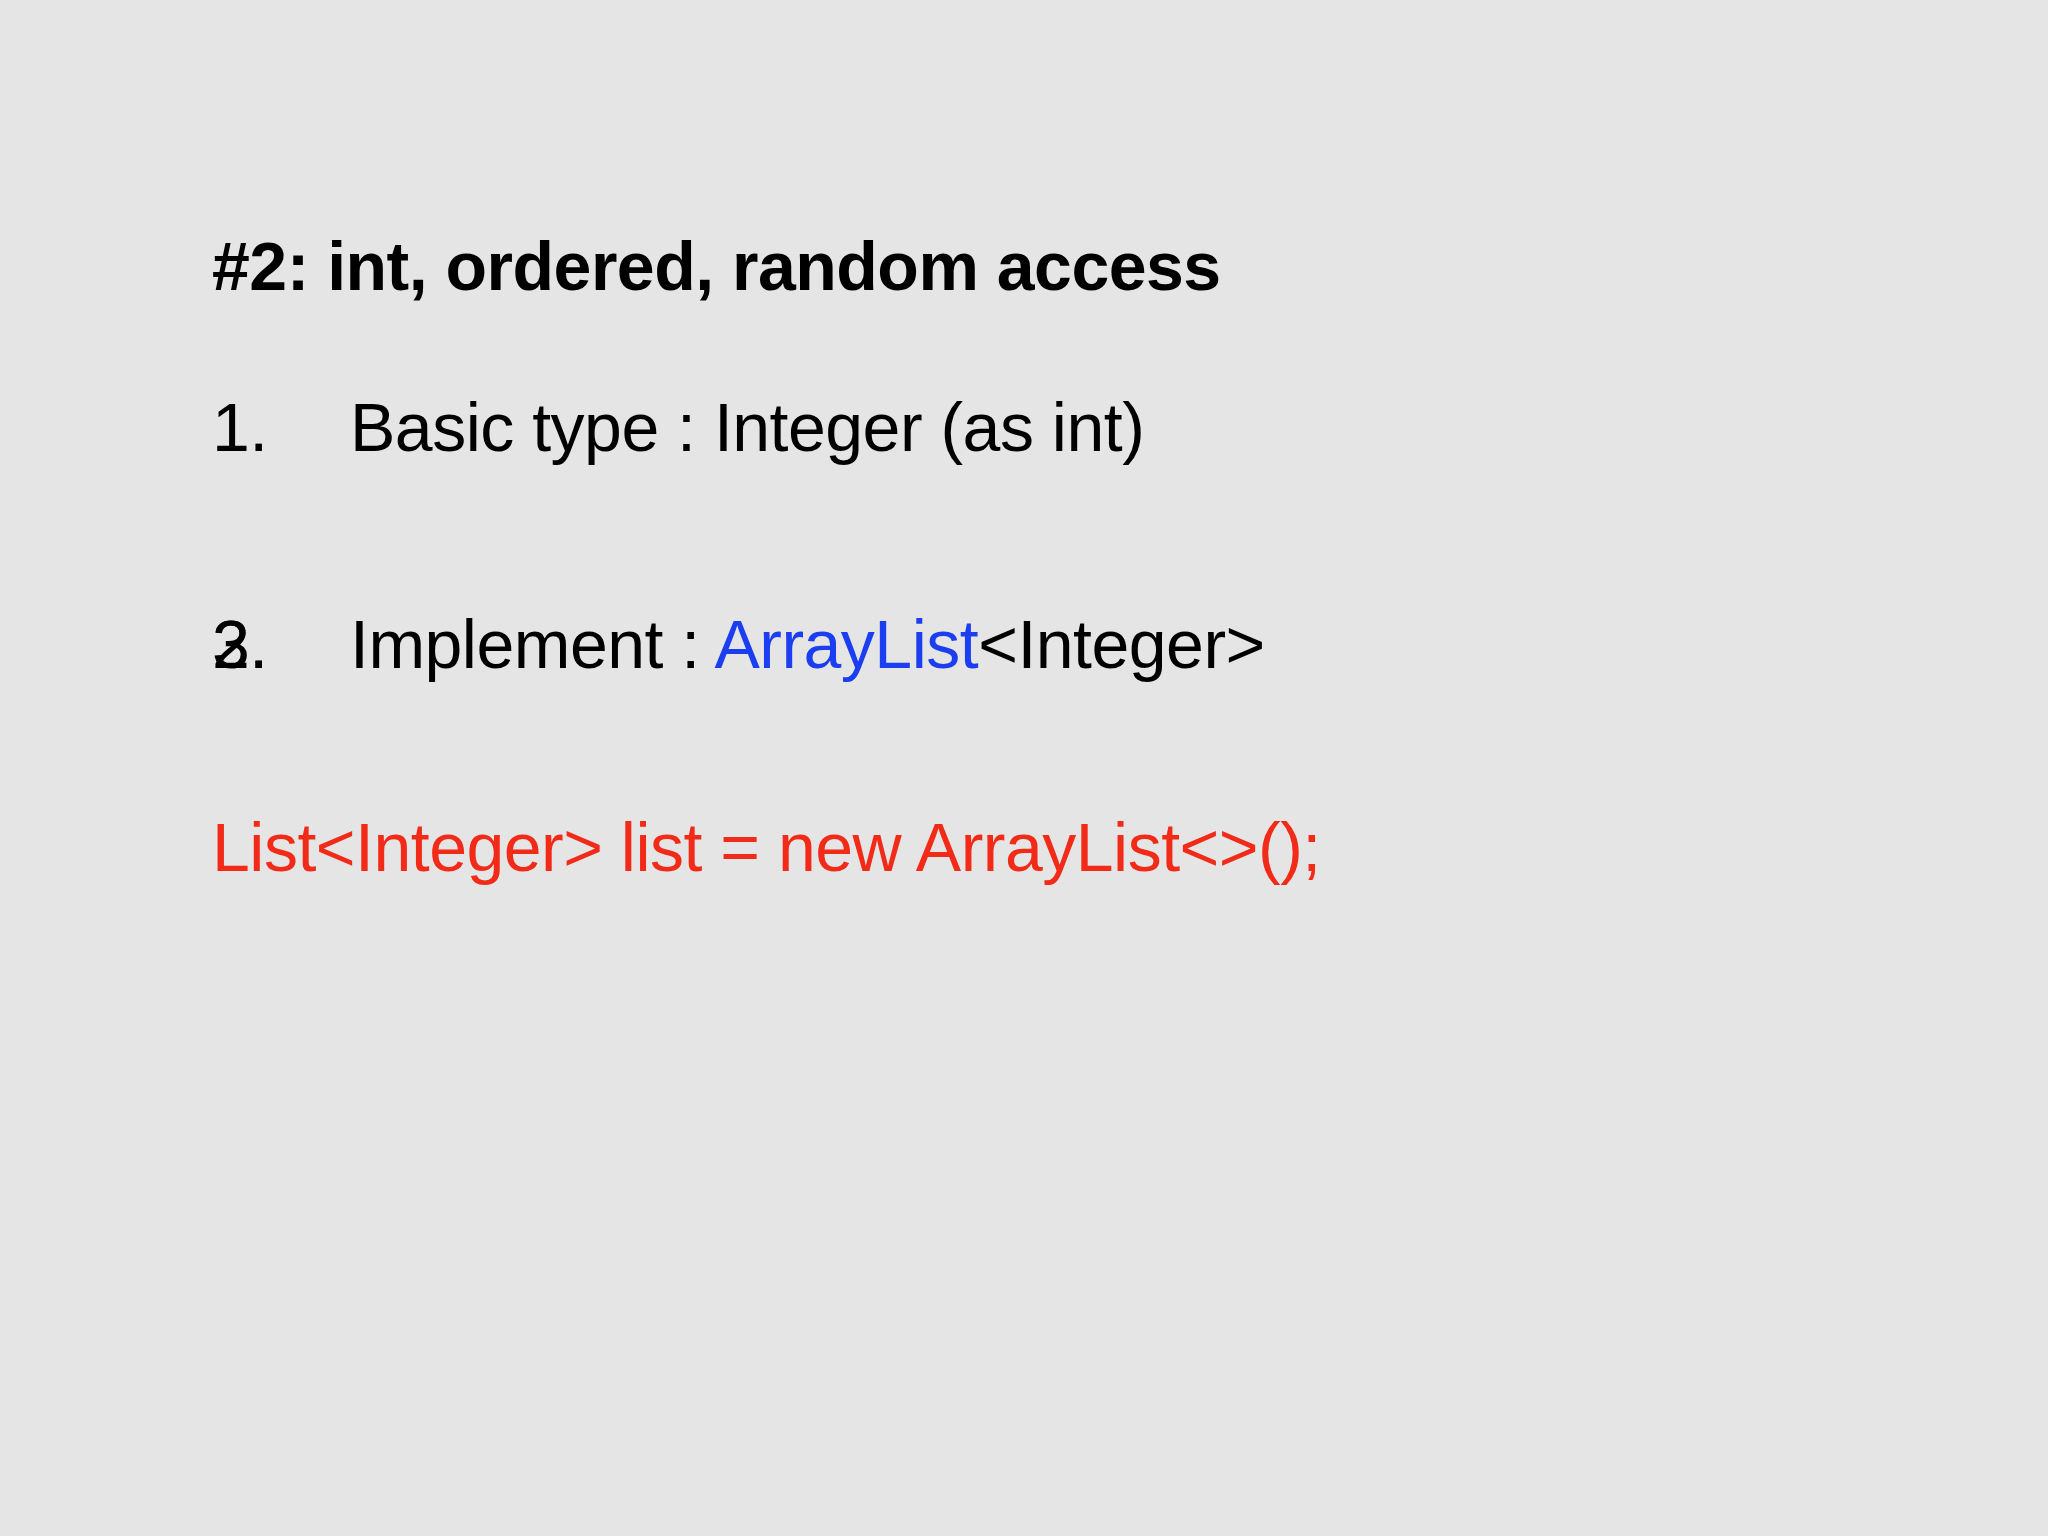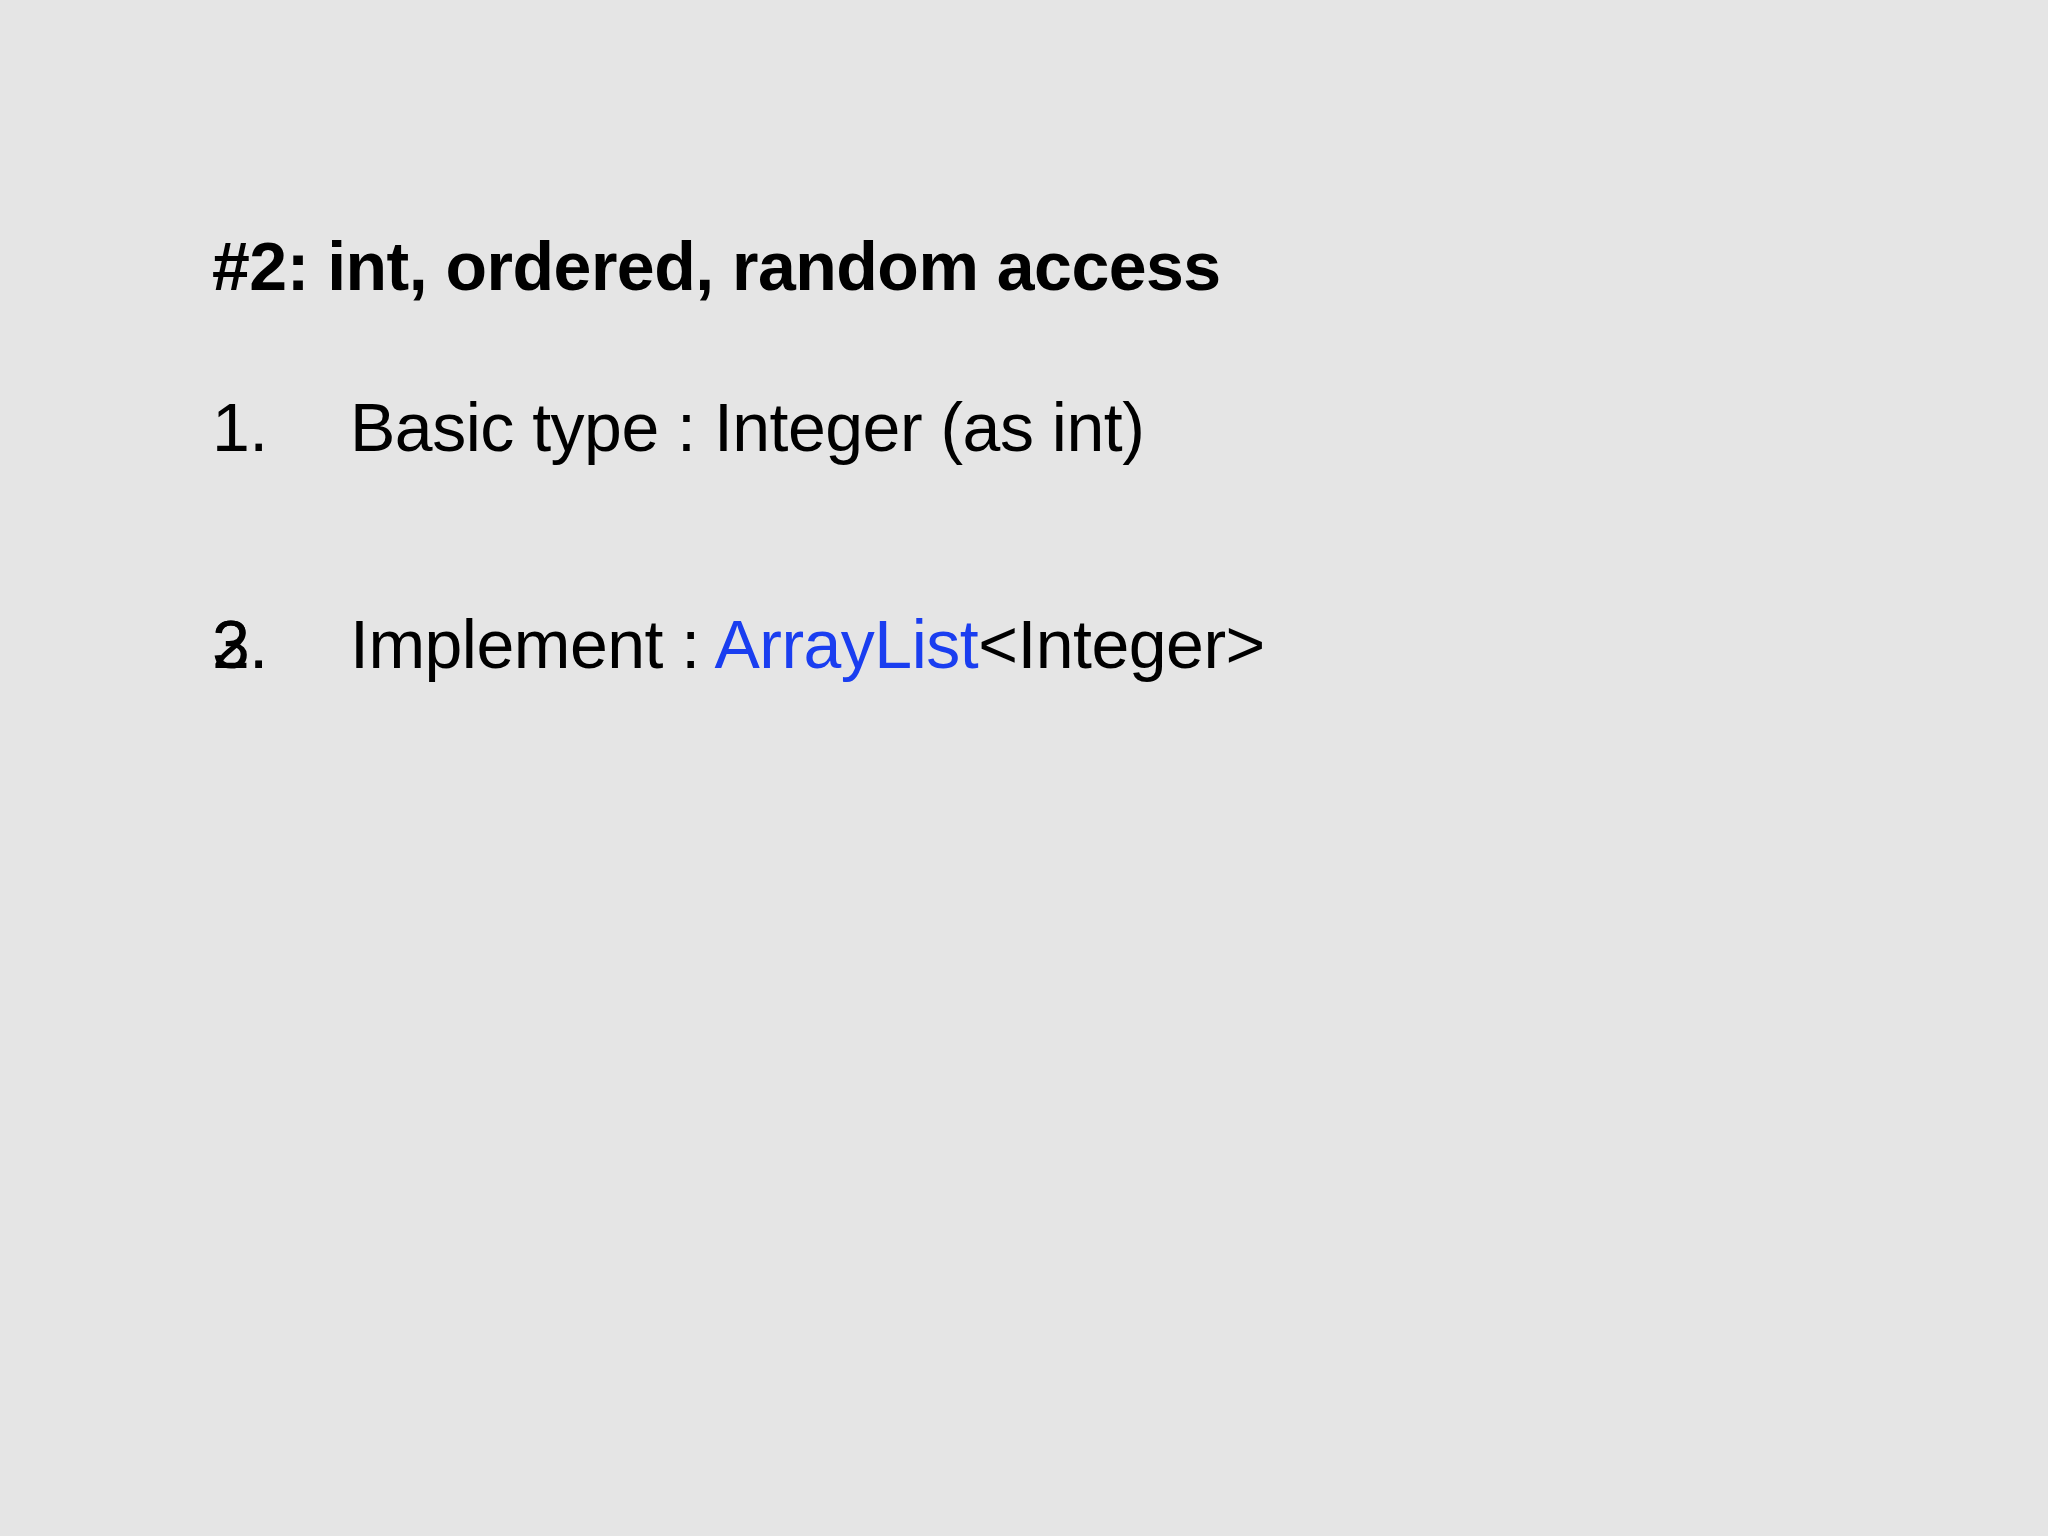--- a/index.html
+++ b/index.html
@@ -103,15 +103,16 @@
         <span class="bullet-marker">2.</span>
       </li>
 
       <li class="bullet-item item-3">
         <span class="bullet-marker">3.</span>
         <span class="tok-black">Implement : </span><span class="tok-blue">ArrayList</span><span class="tok-black">&lt;Integer&gt;</span>
       </li>
 
     </ol>
 
+    <div class="code-line tok-red">List&lt;Integer&gt; list = new ArrayList&lt;&gt;();</div>
 
   </div>
 </div>
 
 </body></html>

